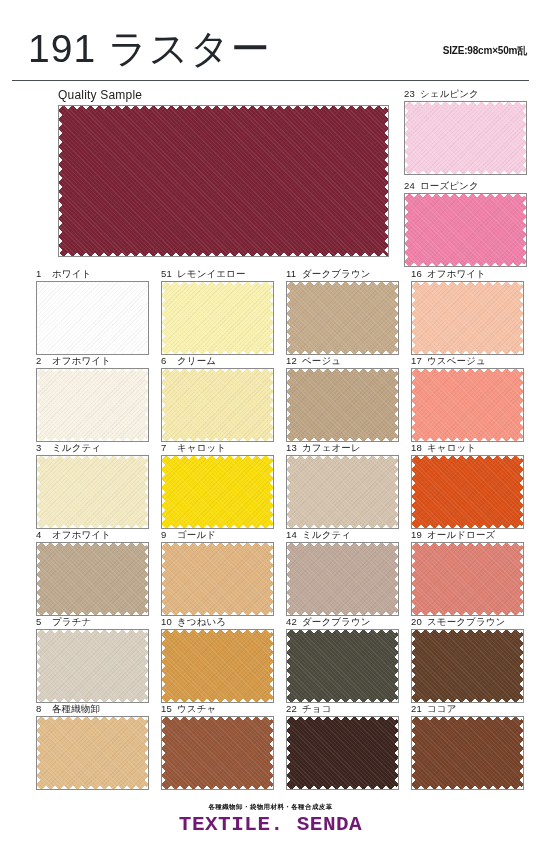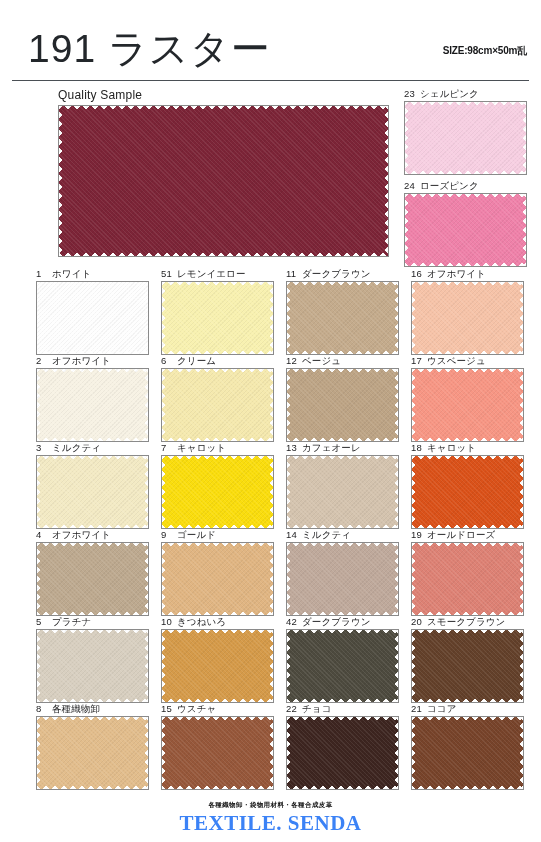--- a/index.html
+++ b/index.html
@@ -163,25 +163,25 @@
     text-align: center;
   }
   #footer-tagline {
     font-size: 6.5px;
     letter-spacing: 0.4px;
     color: #101010;
     font-weight: 700;
     margin-bottom: 1px;
   }
   #footer-brand {
-    font-family: Liberation Serif, serif;
+    font-family: Liberation Mono, monospace;
     font-size: 21px;
     font-weight: 700;
     letter-spacing: 0.5px;
-    color: #3b82f6;
+    color: #701a75;
   }
 </style>
 </head>
 <body>
 
 <div id="header">
   <div id="title">191 ラスター</div>
   <div id="spec-block">
     <div>SIZE:98cm×50m乱</div>
   </div>

